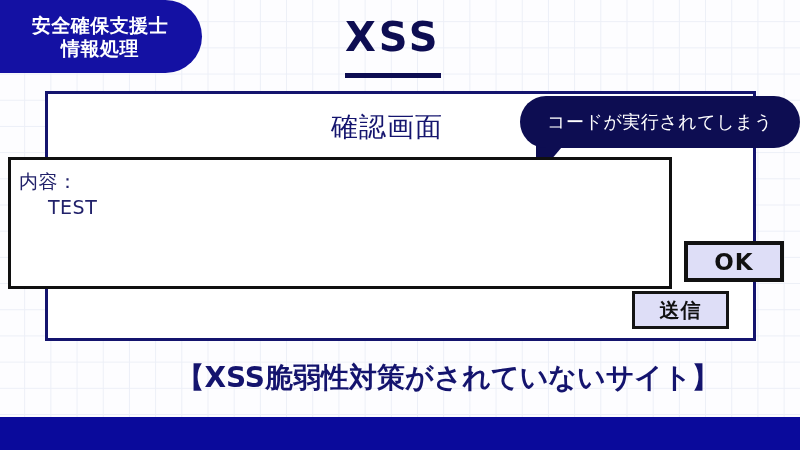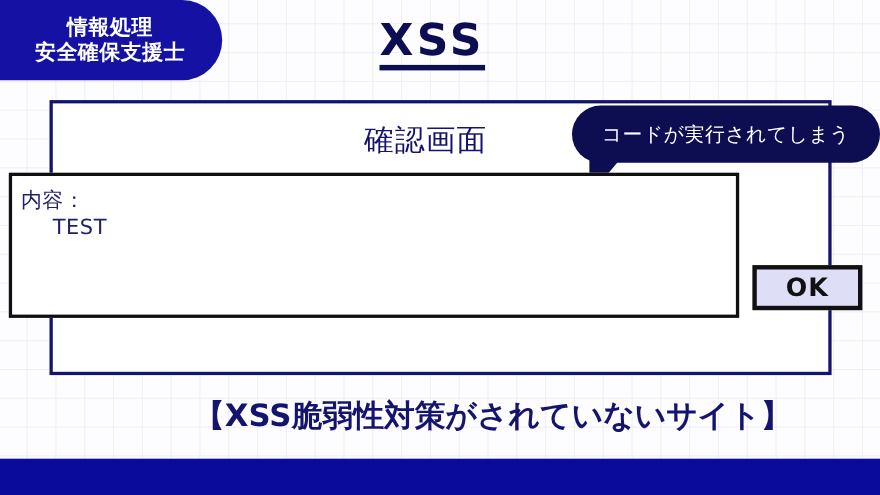--- a/index.html
+++ b/index.html
@@ -55,21 +55,21 @@
   
   #page-title {
     position: absolute;
     left: 345px;
     top: 16px;
     font-size: 40px;
     font-weight: bold;
     color: #0d0d52;
     letter-spacing: 3px;
     border-bottom: 5px solid #0d0d52;
-    padding-bottom: 1px;
+    padding-bottom: 15px;
     line-height: 1.05;
   }
 
   
   #form-panel {
     position: absolute;
     left: 45px;
     top: 91px;
     width: 711px;
     height: 250px;
@@ -204,28 +204,29 @@
     height: 33px;
     background: #0a0a9b;
   }
 </style>
 </head>
 <body>
 
 <div id="stage">
 
   <div id="badge">
+    <span class="bl">安全確保支援士</span>
     <span class="bl">情報処理</span>
-    <span class="bl">安全確保支援士</span>
   </div>
 
   <div id="page-title">XSS</div>
 
   <div id="form-panel">
     <div id="form-heading">確認画面</div>
+    <div id="submit-button">送信</div>
   </div>
 
   <div id="bubble-tail"></div>
   <div id="bubble">コードが実行されてしまう</div>
 
   <div id="alert-dialog">
     <div id="alert-label">内容：</div>
     <div id="alert-value">TEST</div>
     <div id="ok-button">OK</div>
   </div>

